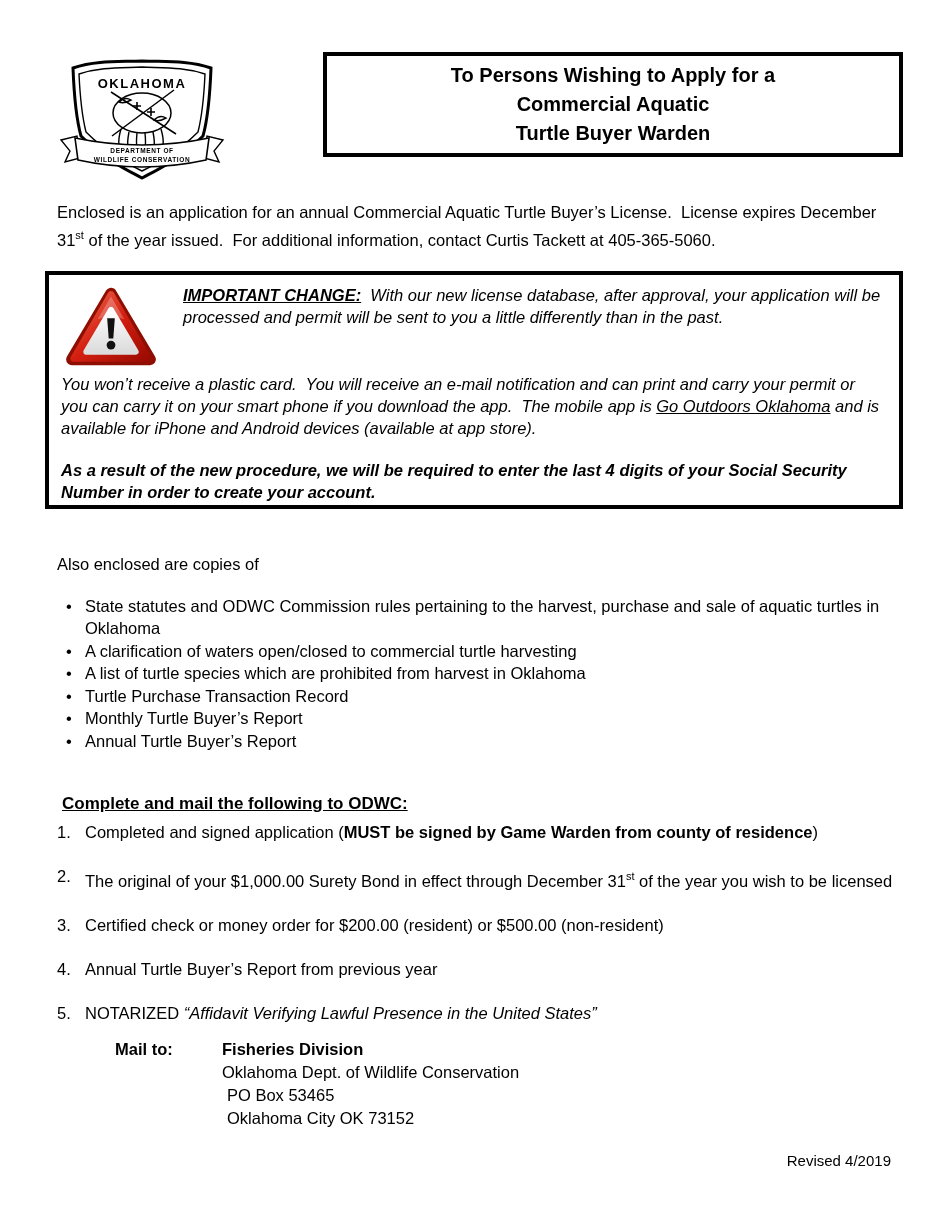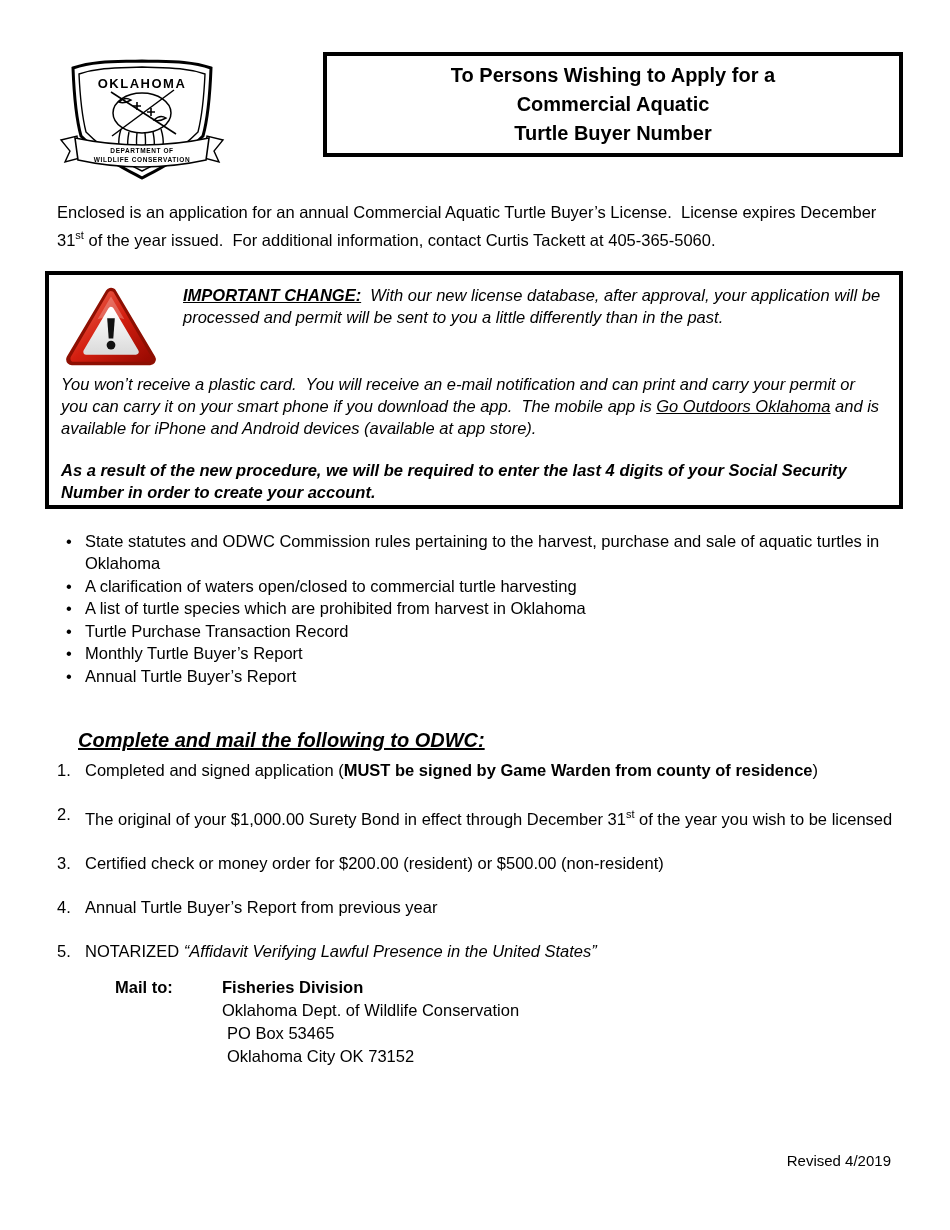--- a/index.html
+++ b/index.html
@@ -29,21 +29,21 @@
   .impp3 { margin-top:20px; font-size:16.5px; line-height:22px; font-style:italic; font-weight:700; white-space:pre-wrap; }
 
   
   .also { margin:46px 55px 0 57px; font-size:16.5px; }
   .bullets { margin:21px 55px 0 57px; }
   .bullet-item { display:flex; font-size:16.5px; line-height:22.5px; }
   .bullet-glyph { width:28px; flex:none; padding-left:9px; }
   .bullet-text { flex:1; }
 
   
-  .mailheading { margin:42px 55px 0 78px; font-size:20px; font-weight:700; text-decoration:underline;font-style:italic; }
+  .mailheading { margin:42px 55px 0 62px; font-size:17px; font-weight:700; text-decoration:underline; }
   .numlist { margin:7px 55px 0 57px; }
   .num-item { display:flex; font-size:16.5px; line-height:23px; margin-top:21px; }
   .num-item:first-child { margin-top:2px; }
   .num { width:28px; flex:none; }
   .num-text { flex:1; white-space:pre-wrap; }
   .bold { font-weight:700; }
   .ital { font-style:italic; }
 
   .mailto { display:flex; margin:13px 55px 0 115px; font-size:16.5px; line-height:23px; }
   .mailto-label { width:107px; font-weight:700; flex:none; }
@@ -90,21 +90,21 @@
         <path d="M166,88 L150,84 L147,106 L162,110 L157,99 Z" fill="#fff" stroke="#000" stroke-width="1.4"></path>
         <path d="M18,86 Q85,100 152,86 L149,108 Q85,122 21,108 Z" fill="#fff" stroke="#000" stroke-width="1.6"></path>
         <text x="85" y="101" text-anchor="middle" font-size="6.5" font-weight="bold" letter-spacing="0.6">DEPARTMENT OF</text>
         <text x="85" y="110" text-anchor="middle" font-size="6.5" font-weight="bold" letter-spacing="0.6">WILDLIFE CONSERVATION</text>
       </g>
     </svg>
 
     <div class="titlebox">
       <div>To Persons Wishing to Apply for a</div>
       <div>Commercial Aquatic</div>
-      <div>Turtle Buyer Number</div>
+      <div>Turtle Buyer Warden</div>
     </div>
   </div>
 
   <p class="intro"><span>Enclosed is an application for an annual Commercial Aquatic Turtle Buyer’s License.  License expires December 31</span><sup>st</sup><span> of the year issued.  For additional information, contact Curtis Tackett at 405-365-5060.</span></p>
 
   <div class="impbox">
     <div class="improw">
       <svg class="impicon" viewBox="0 0 100 88" aria-hidden="true">
         <defs>
           <linearGradient id="redg" x1="0" y1="0" x2="1" y2="1">
@@ -123,20 +123,21 @@
         <path d="M46,36 h8 l-1.6,21 h-4.8 Z" fill="#111"></path>
         <circle cx="50" cy="64" r="4.6" fill="#111"></circle>
         <path d="M50,13 L64,37 Q50,31 36,37 Z" fill="#ffffff" opacity="0.25"></path>
       </svg>
       <p class="impp1"><span class="impheading">IMPORTANT CHANGE:</span><span>  With our new license database, after approval, your application will be processed and permit will be sent to you a little differently than in the past.</span></p>
     </div>
     <p class="impp2"><span>You won’t receive a plastic card.  You will receive an e-mail notification and can print and carry your permit or you can carry it on your smart phone if you download the app.  The mobile app is </span><span class="uline">Go Outdoors Oklahoma</span><span> and is available for iPhone and Android devices (available at app store).</span></p>
     <p class="impp3">As a result of the new procedure, we will be required to enter the last 4 digits of your Social Security Number in order to create your account.</p>
   </div>
 
+  <p class="also">Also enclosed are copies of</p>
 
   <div class="bullets">
     <div class="bullet-item">
       <span class="bullet-glyph">•</span>
       <span class="bullet-text">State statutes and ODWC Commission rules pertaining to the harvest, purchase and sale of aquatic turtles in Oklahoma</span>
     </div>
     <div class="bullet-item">
       <span class="bullet-glyph">•</span>
       <span class="bullet-text">A clarification of waters open/closed to commercial turtle harvesting</span>
     </div>

